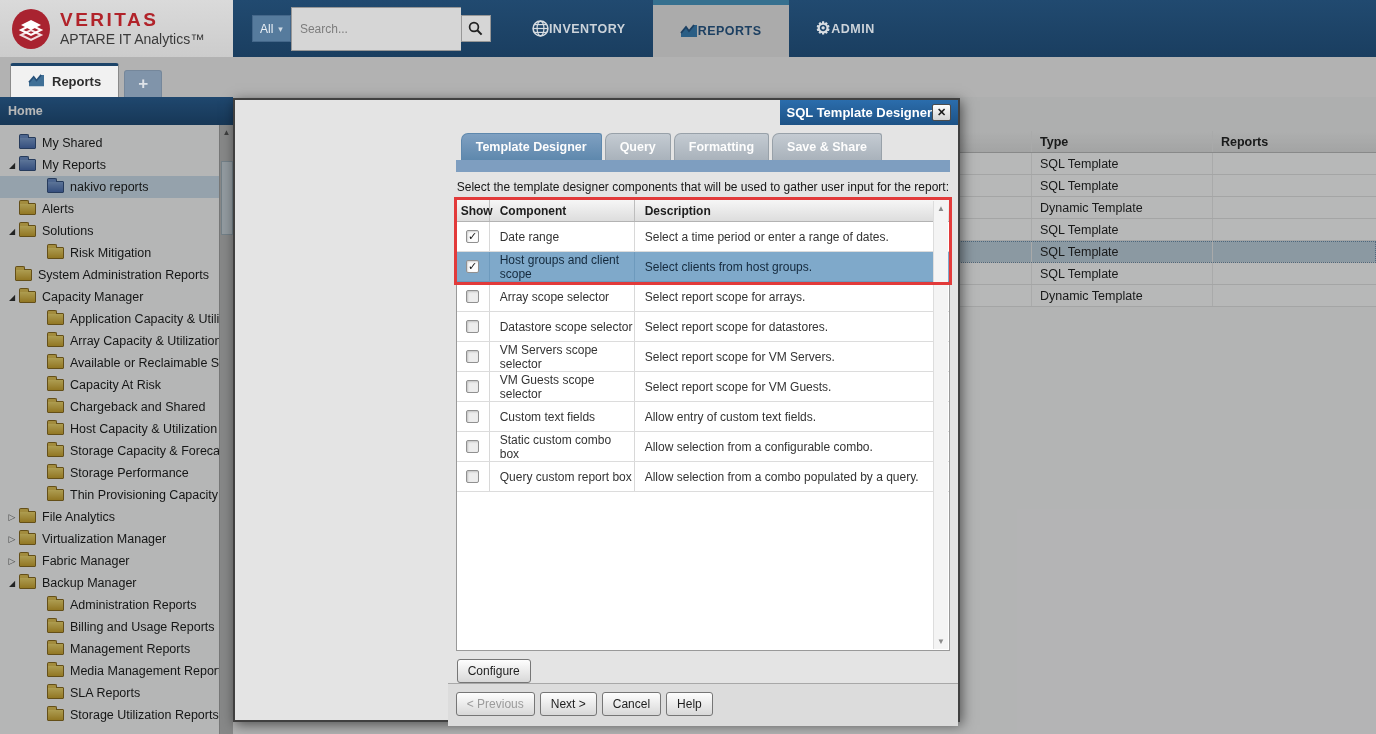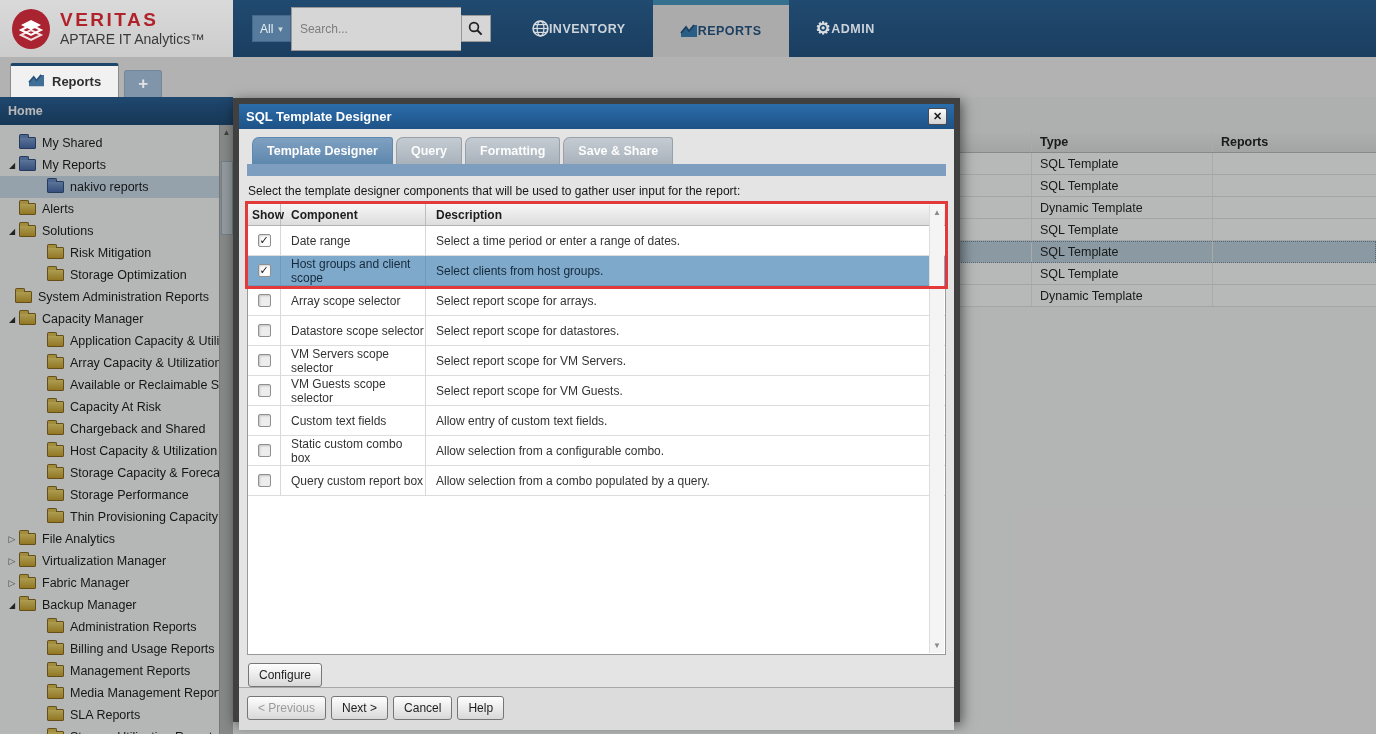--- a/index.html
+++ b/index.html
@@ -57,21 +57,21 @@
   .content { flex:1; position:relative; overflow:hidden; background:#fafafa; }
   .bg-spacer { height:34px; background:#f3f3f3; }
   .bg-row { display:flex; height:22px; align-items:center; border-bottom:1px solid #e4e4e4; background:#fff; font-size:12.5px; color:#1f1f1f; }
   .bg-row .c1 { width:799px; flex:none; height:100%; border-right:1px solid #ececec; }
   .bg-row .c2 { width:181px; flex:none; padding-left:8px; height:100%; display:flex; align-items:center; border-right:1px solid #ececec; }
   .bg-row .c3 { flex:1; padding-left:8px; height:100%; display:flex; align-items:center; }
   .bg-row.bg-head { background:linear-gradient(#f3f3f3,#e3e3e3); font-weight:bold; border-bottom:1px solid #bdbdbd; color:#222; }
   .bg-row.selected { background:#c2d3e0; outline:1px dotted #6b8dab; outline-offset:-1px; }
 
   
-  .modal { position:absolute; left:233px; top:1px; width:727px; height:624px; z-index:10; background:#e4e4e4; border:6px solid #404040; box-shadow:2px 3px 12px rgba(0,0,0,.55); display:flex; flex-direction:column; }
+  .modal { position:absolute; left:233px; top:1px; width:727px; height:624px; z-index:10; background:#e4e4e4; border:2px solid #404040; box-shadow:2px 3px 12px rgba(0,0,0,.55); display:flex; flex-direction:column;align-items:flex-end; }
   .modal-title { height:25px; flex:none; background:linear-gradient(#2b6dac,#1d5286); color:#fff; font-weight:bold; font-size:13px; display:flex; align-items:center; padding:0 7px; }
   .modal-close { margin-left:auto; width:19px; height:17px; background:linear-gradient(#fdfdfd,#d4d4d4); border:1px solid #4c4c4c; border-radius:2px; color:#1c1c1c; font-size:11px; font-weight:bold; display:flex; align-items:center; justify-content:center; cursor:pointer; padding:0; }
   .modal-body { flex:1; padding:7px 8px 0; display:flex; flex-direction:column; }
   .dlg-tabs { display:flex; gap:3px; padding-left:5px; align-items:flex-end; height:28px; }
   .dlg-tab { height:27px; padding:0 14px; display:flex; align-items:center; background:linear-gradient(#c4cbd2,#a9b2bb); color:#fdfdfd; font-weight:bold; font-size:12.5px; border-radius:7px 3px 0 0; border:1px solid #98a1a9; border-bottom:none; cursor:pointer; }
   .dlg-tab.active { background:linear-gradient(#7fa0c1,#5e88ad); border-color:#5e88ad; }
   .dlg-strip { height:12px; flex:none; background:#7e9ec0; }
   .dlg-instruction { font-size:12px; color:#161616; padding:8px 1px 5px; }
   .dlg-table { position:relative; background:#fff; border:1px solid #999; height:452px; flex:none; }
   .tr { display:flex; align-items:stretch; height:30px; border-bottom:1px solid #dcdcdc; font-size:12px; color:#333; background:#fff; }
@@ -195,25 +195,20 @@
         <div class="tree-item" style="padding-left: 5px;">
           <span class="tree-arrow">◢</span>
           <span class="folder"></span>
           <span class="tree-label">Solutions</span>
         </div>
         <div class="tree-item" style="padding-left: 33px;">
           <span class="tree-arrow"></span>
           <span class="folder"></span>
           <span class="tree-label">Risk Mitigation</span>
         </div>
-        <div class="tree-item" style="padding-left: 33px;">
-          <span class="tree-arrow"></span>
-          <span class="folder"></span>
-          <span class="tree-label">Storage Optimization</span>
-        </div>
         <div class="tree-item" style="padding-left: 1px;">
           <span class="tree-arrow"></span>
           <span class="folder"></span>
           <span class="tree-label">System Administration Reports</span>
         </div>
         <div class="tree-item" style="padding-left: 5px;">
           <span class="tree-arrow">◢</span>
           <span class="folder"></span>
           <span class="tree-label">Capacity Manager</span>
         </div>

